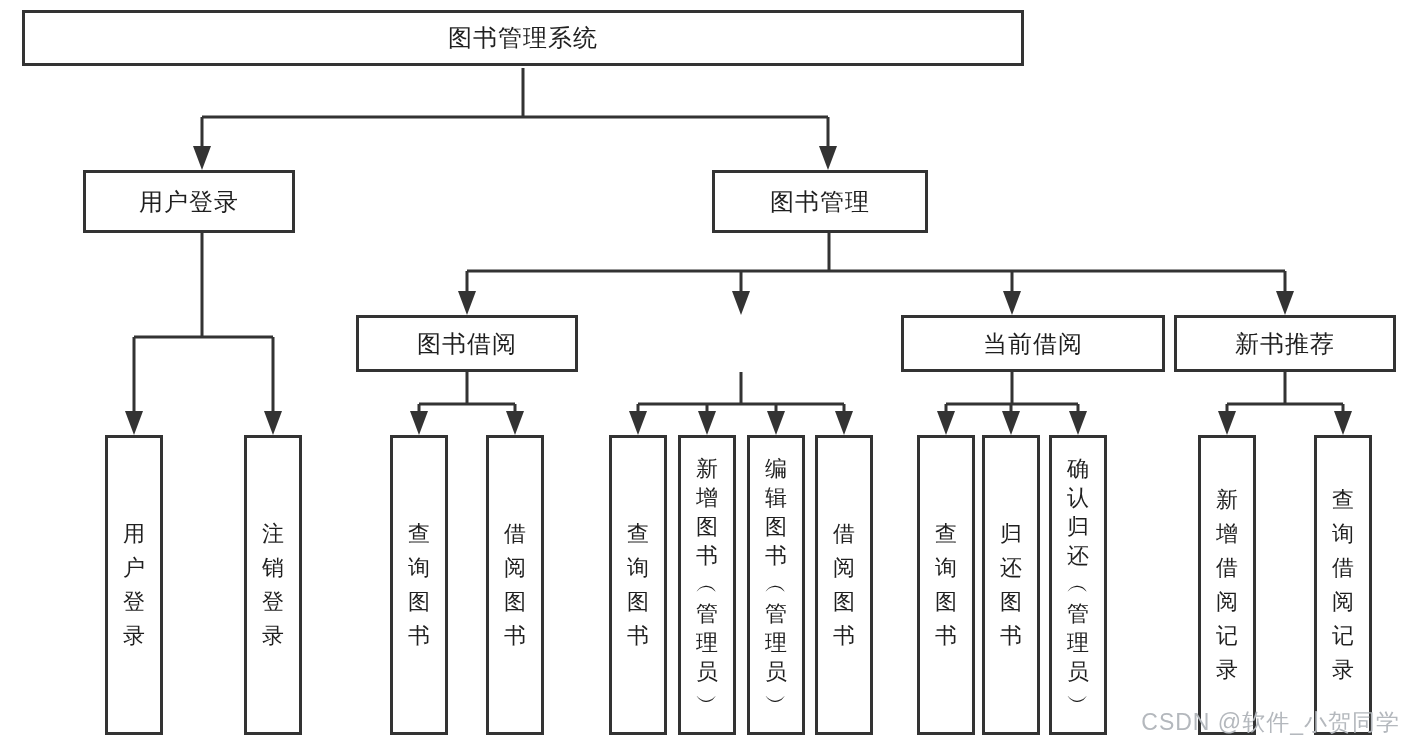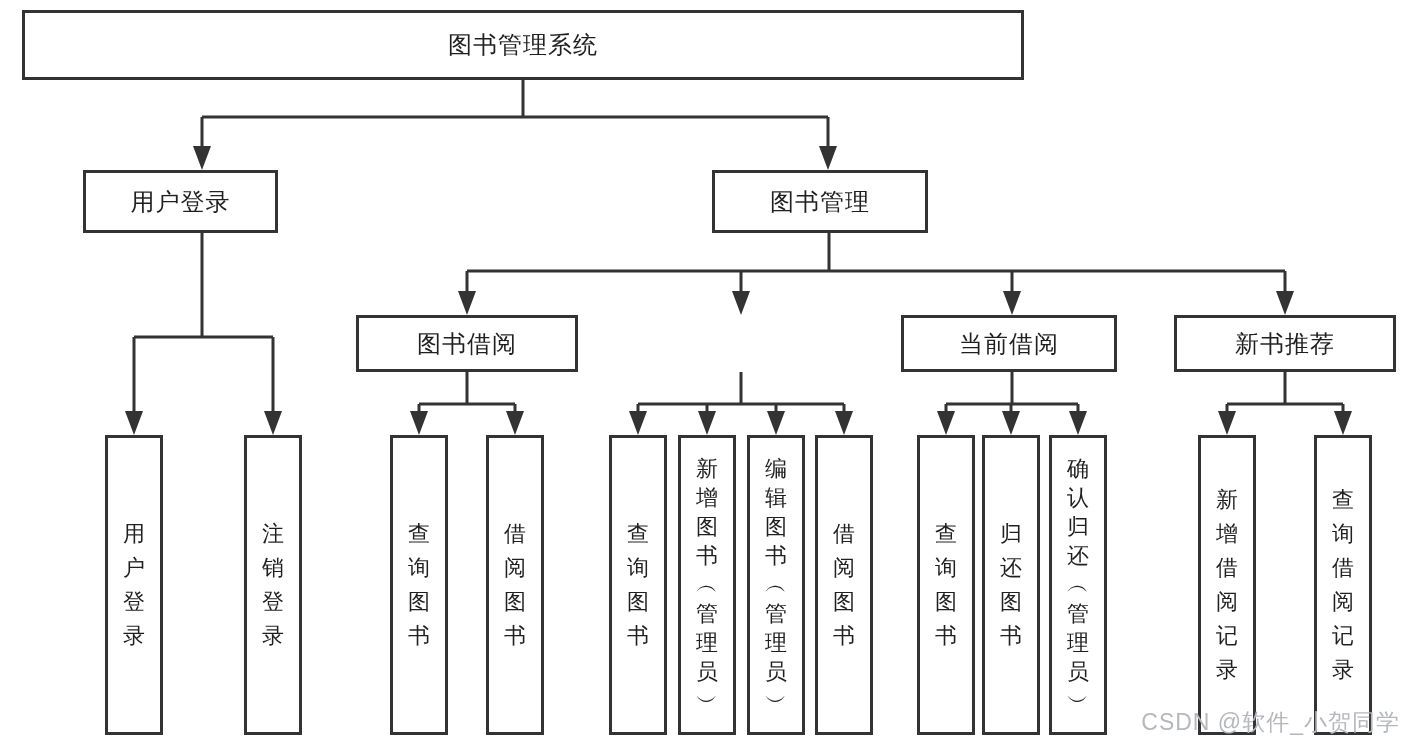--- a/index.html
+++ b/index.html
@@ -105,27 +105,27 @@
         <polygon points="767,411 785,411 776,435"></polygon>
         <polygon points="835,411 853,411 844,435"></polygon>
         <polygon points="937,411 955,411 946,435"></polygon>
         <polygon points="1002,411 1020,411 1011,435"></polygon>
         <polygon points="1069,411 1087,411 1078,435"></polygon>
         <polygon points="1218,411 1236,411 1227,435"></polygon>
         <polygon points="1334,411 1352,411 1343,435"></polygon>
       </g>
   </svg>
 
-  <div class="box" style="left:22px;top:10px;width:1002px;height:70px">图书管理系统</div>
-
-  <div class="box" style="left:83px;top:170px;width:195px;height:63px">用户登录</div>
+  <div class="box" style="left:22px;top:10px;width:1002px;height:56px">图书管理系统</div>
+
+  <div class="box" style="left:83px;top:170px;width:212px;height:63px">用户登录</div>
   <div class="box" style="left:712px;top:170px;width:216px;height:63px">图书管理</div>
 
   <div class="box" style="left:356px;top:315px;width:222px;height:57px">图书借阅</div>
-  <div class="box" style="left:901px;top:315px;width:216px;height:57px">当前借阅</div>
+  <div class="box" style="left:901px;top:315px;width:264px;height:57px">当前借阅</div>
   <div class="box" style="left:1174px;top:315px;width:222px;height:57px">新书推荐</div>
 
   <div class="box vbox" style="left: 105px; top: 435px; gap: 12px;">
       <span>用</span>
       <span>户</span>
       <span>登</span>
       <span>录</span>
     </div>
   <div class="box vbox" style="left: 244px; top: 435px; gap: 12px;">
       <span>注</span>

